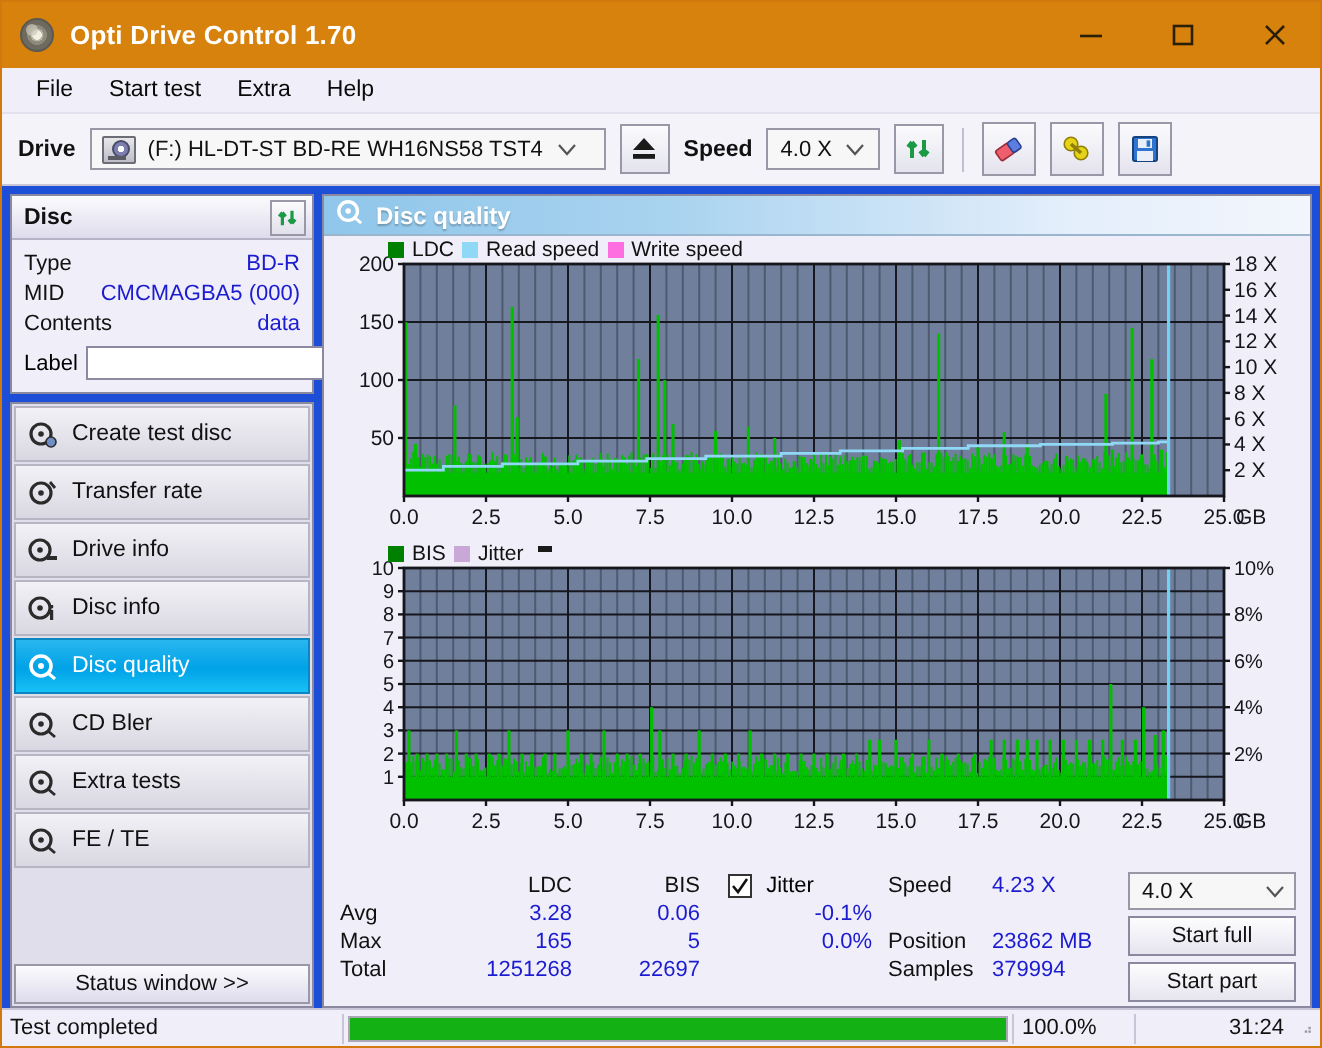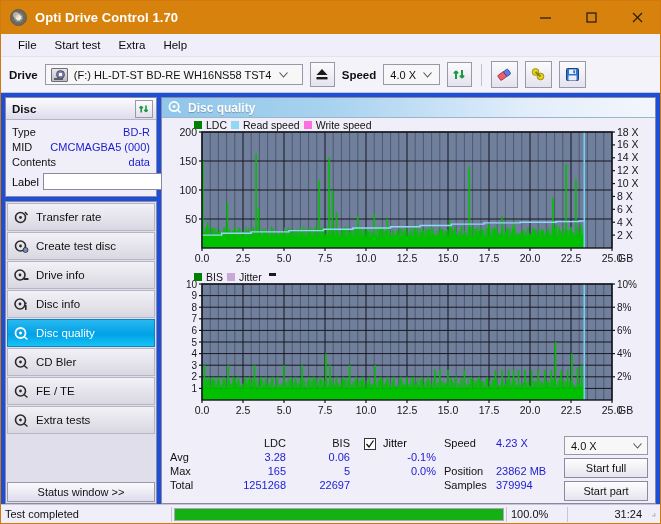--- a/index.html
+++ b/index.html
@@ -283,36 +283,36 @@
               </svg>
             </span>
           </div>
         </div>
       </div>
 
       <div class="nav">
         <div class="navitem">
           <span class="ico">
             <svg width="15" height="15" viewBox="0 0 15 15">
+                <circle cx="6.5" cy="7" r="5" fill="none" stroke="#2b2b2b" stroke-width="1.6"></circle>
+                <circle cx="6.5" cy="7" r="1.4" fill="#2b2b2b"></circle>
+                <circle cx="11.5" cy="11" r="2.5" fill="#6f8fc4" stroke="#2b2b2b" stroke-width=".8"></circle>
+              </svg>
+          </span>
+          <span>Create test disc</span>
+        </div>
+        <div class="navitem">
+          <span class="ico">
+            <svg width="15" height="15" viewBox="0 0 15 15">
                 <circle cx="6.5" cy="7.5" r="5" fill="none" stroke="#2b2b2b" stroke-width="1.6"></circle>
                 <circle cx="6.5" cy="7.5" r="1.4" fill="#2b2b2b"></circle>
                 <path d="M11 2 L13.5 5" stroke="#2b2b2b" stroke-width="1.4"></path>
               </svg>
           </span>
           <span>Transfer rate</span>
-        </div>
-        <div class="navitem">
-          <span class="ico">
-            <svg width="15" height="15" viewBox="0 0 15 15">
-                <circle cx="6.5" cy="7" r="5" fill="none" stroke="#2b2b2b" stroke-width="1.6"></circle>
-                <circle cx="6.5" cy="7" r="1.4" fill="#2b2b2b"></circle>
-                <circle cx="11.5" cy="11" r="2.5" fill="#6f8fc4" stroke="#2b2b2b" stroke-width=".8"></circle>
-              </svg>
-          </span>
-          <span>Create test disc</span>
         </div>
         <div class="navitem">
           <span class="ico">
             <svg width="15" height="15" viewBox="0 0 15 15">
                 <circle cx="6" cy="7" r="5" fill="none" stroke="#2b2b2b" stroke-width="1.6"></circle>
                 <circle cx="6" cy="7" r="1.4" fill="#2b2b2b"></circle>
                 <rect x="9.5" y="10" width="5" height="2" fill="#2b2b2b"></rect>
               </svg>
           </span>
           <span>Drive info</span>
@@ -349,31 +349,31 @@
           <span>CD Bler</span>
         </div>
         <div class="navitem">
           <span class="ico">
             <svg width="15" height="15" viewBox="0 0 15 15">
                 <circle cx="6.5" cy="7" r="5" fill="none" stroke="#2b2b2b" stroke-width="1.6"></circle>
                 <circle cx="6.5" cy="7" r="1.4" fill="#2b2b2b"></circle>
                 <path d="M10 10.5 L13.5 13.5" stroke="#2b2b2b" stroke-width="1.4"></path>
               </svg>
           </span>
-          <span>FE / TE</span>
+          <span>Extra tests</span>
         </div>
         <div class="navitem">
           <span class="ico">
             <svg width="15" height="15" viewBox="0 0 15 15">
                 <circle cx="6.5" cy="7" r="5" fill="none" stroke="#2b2b2b" stroke-width="1.6"></circle>
                 <circle cx="6.5" cy="7" r="1.4" fill="#2b2b2b"></circle>
                 <path d="M10 10.5 L13.5 13.5" stroke="#2b2b2b" stroke-width="1.4"></path>
               </svg>
           </span>
-          <span>Extra tests</span>
+          <span>FE / TE</span>
         </div>
         <div class="statusbtn">Status window &gt;&gt;</div>
       </div>
     </div>
 
     <div class="rightcol">
 
       <div class="dq-head">
         <span>
           <svg width="14" height="14" viewBox="0 0 15 15">

